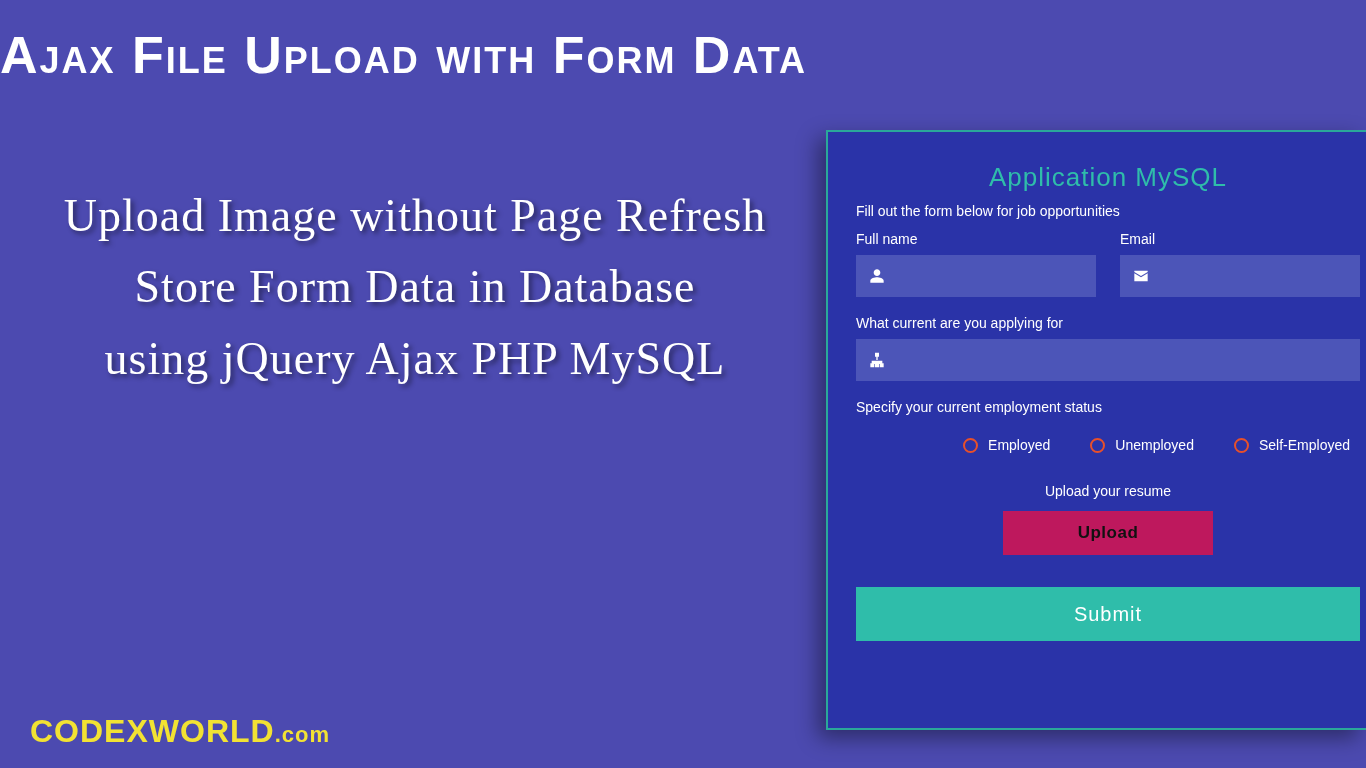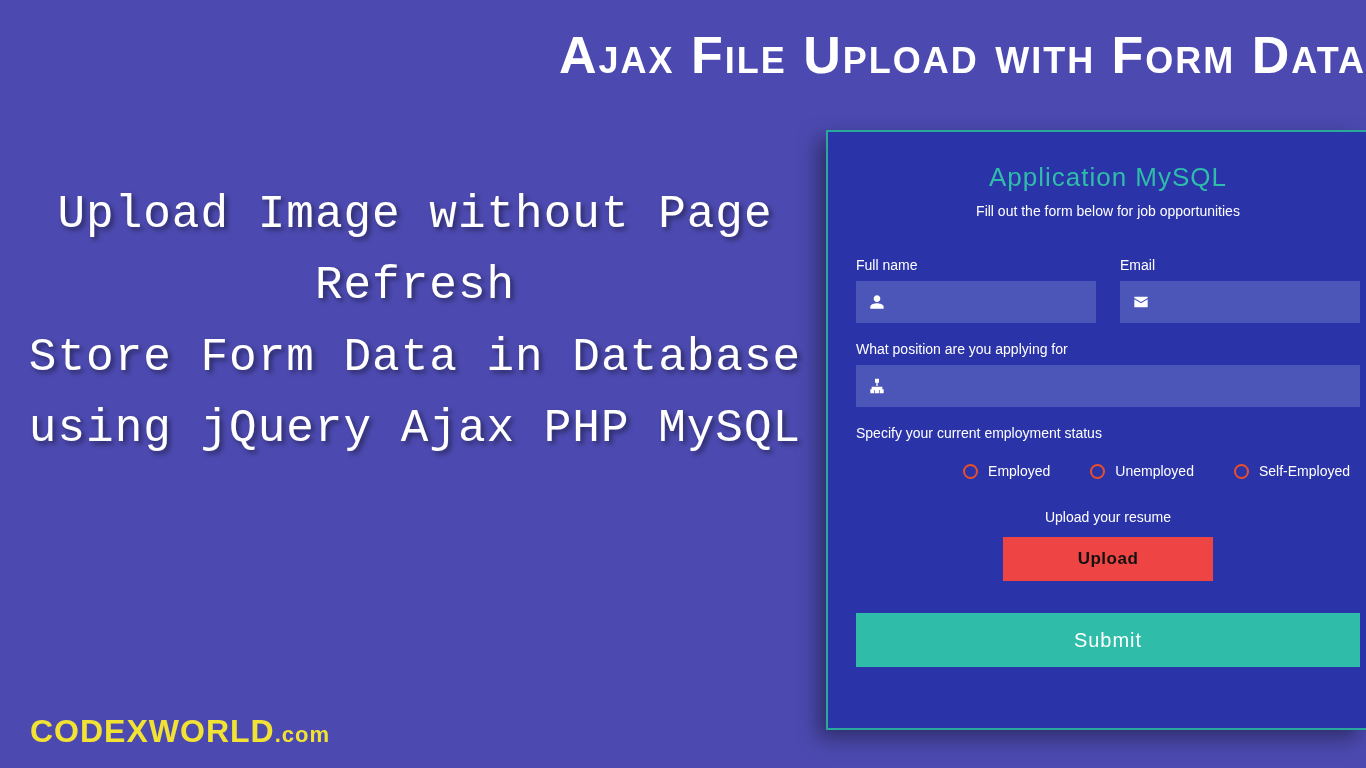--- a/index.html
+++ b/index.html
@@ -7,21 +7,21 @@
 body {
   width: 1366px;
   height: 768px;
   background: #4c4ab0;
   font-family: Arial, sans-serif;
   overflow: hidden;
   position: relative;
 }
 
 .main-title {
-  text-align: right;
+  text-align: left;
   color: #fff;
   font-size: 52px;
   font-weight: 700;
   letter-spacing: 2px;
   padding-top: 25px;
   font-family: 'Arial Black', Arial, sans-serif;
   font-variant: small-caps;
 }
 
 .subtext {
@@ -31,21 +31,21 @@
   width: 780px;
   text-align: center;
   color: #fff;
   font-size: 46px;
   line-height: 1.55;
   font-family: 'Times New Roman', serif;
   text-shadow: 3px 3px 5px rgba(0,0,0,0.45);
   letter-spacing: 1px;
 }
 
-.subtext .line { display: block; font-family: Liberation Mono, monospace; }
+.subtext .line { display: block; }
 
 .form-panel {
   position: absolute;
   right: 0;
   top: 130px;
   width: 540px;
   height: 600px;
   background: #2a33a8;
   border: 2px solid #2aa89a;
   border-right: none;
@@ -62,24 +62,24 @@
   text-align: center;
   color: #2fbdaa;
   font-size: 26px;
   font-weight: 500;
   letter-spacing: 1px;
   margin-top: 6px;
   margin-bottom: 10px;
 }
 
 .form-sub {
-  text-align: center;
-  color: #fff;
-  font-size: 14px;
-  margin-bottom: 38px;
+  text-align: left;
+  color: #fff;
+  font-size: 14px;
+  margin-bottom: 12px;
 }
 
 .form-row {
   display: flex;
   gap: 24px;
   margin-bottom: 18px;
 }
 
 .form-col { flex: 1; }
 
@@ -145,21 +145,21 @@
   margin-top: 24px;
 }
 
 .upload-label {
   color: #ffffff;
   font-size: 14px;
   margin-bottom: 12px;
 }
 
 .upload-btn {
-  background: #ef4444;
+  background: #be185d;
   color: #111;
   font-size: 17px;
   font-weight: 600;
   border: none;
   width: 210px;
   height: 44px;
   cursor: pointer;
   letter-spacing: 0.5px;
 }
 
@@ -222,21 +222,21 @@
           <span class="input-icon">
             <svg viewBox="0 0 24 24">
                 <path d="M2 4h20v2l-10 6L2 6V4zm0 4l10 6 10-6v12H2V8z"></path>
               </svg>
           </span>
           <input class="input-field" type="text" style="">
         </div>
       </div>
     </div>
 
-    <label class="form-label">What position are you applying for</label>
+    <label class="form-label">What current are you applying for</label>
     <div class="input-group" style="margin-bottom:18px;">
       <span class="input-icon">
         <svg viewBox="0 0 24 24">
             <path d="M10 2h4v4h-4V2zm-7 16h4v4H3v-4zm7 0h4v4h-4v-4zm7 0h4v4h-4v-4zM12 6v6m-7 6v-4h14v4M5 14h14" stroke="#fff" stroke-width="2" fill="#fff"></path>
           </svg>
       </span>
       <input class="input-field" type="text" style="">
     </div>
 
     <label class="form-label">Specify your current employment status</label>

